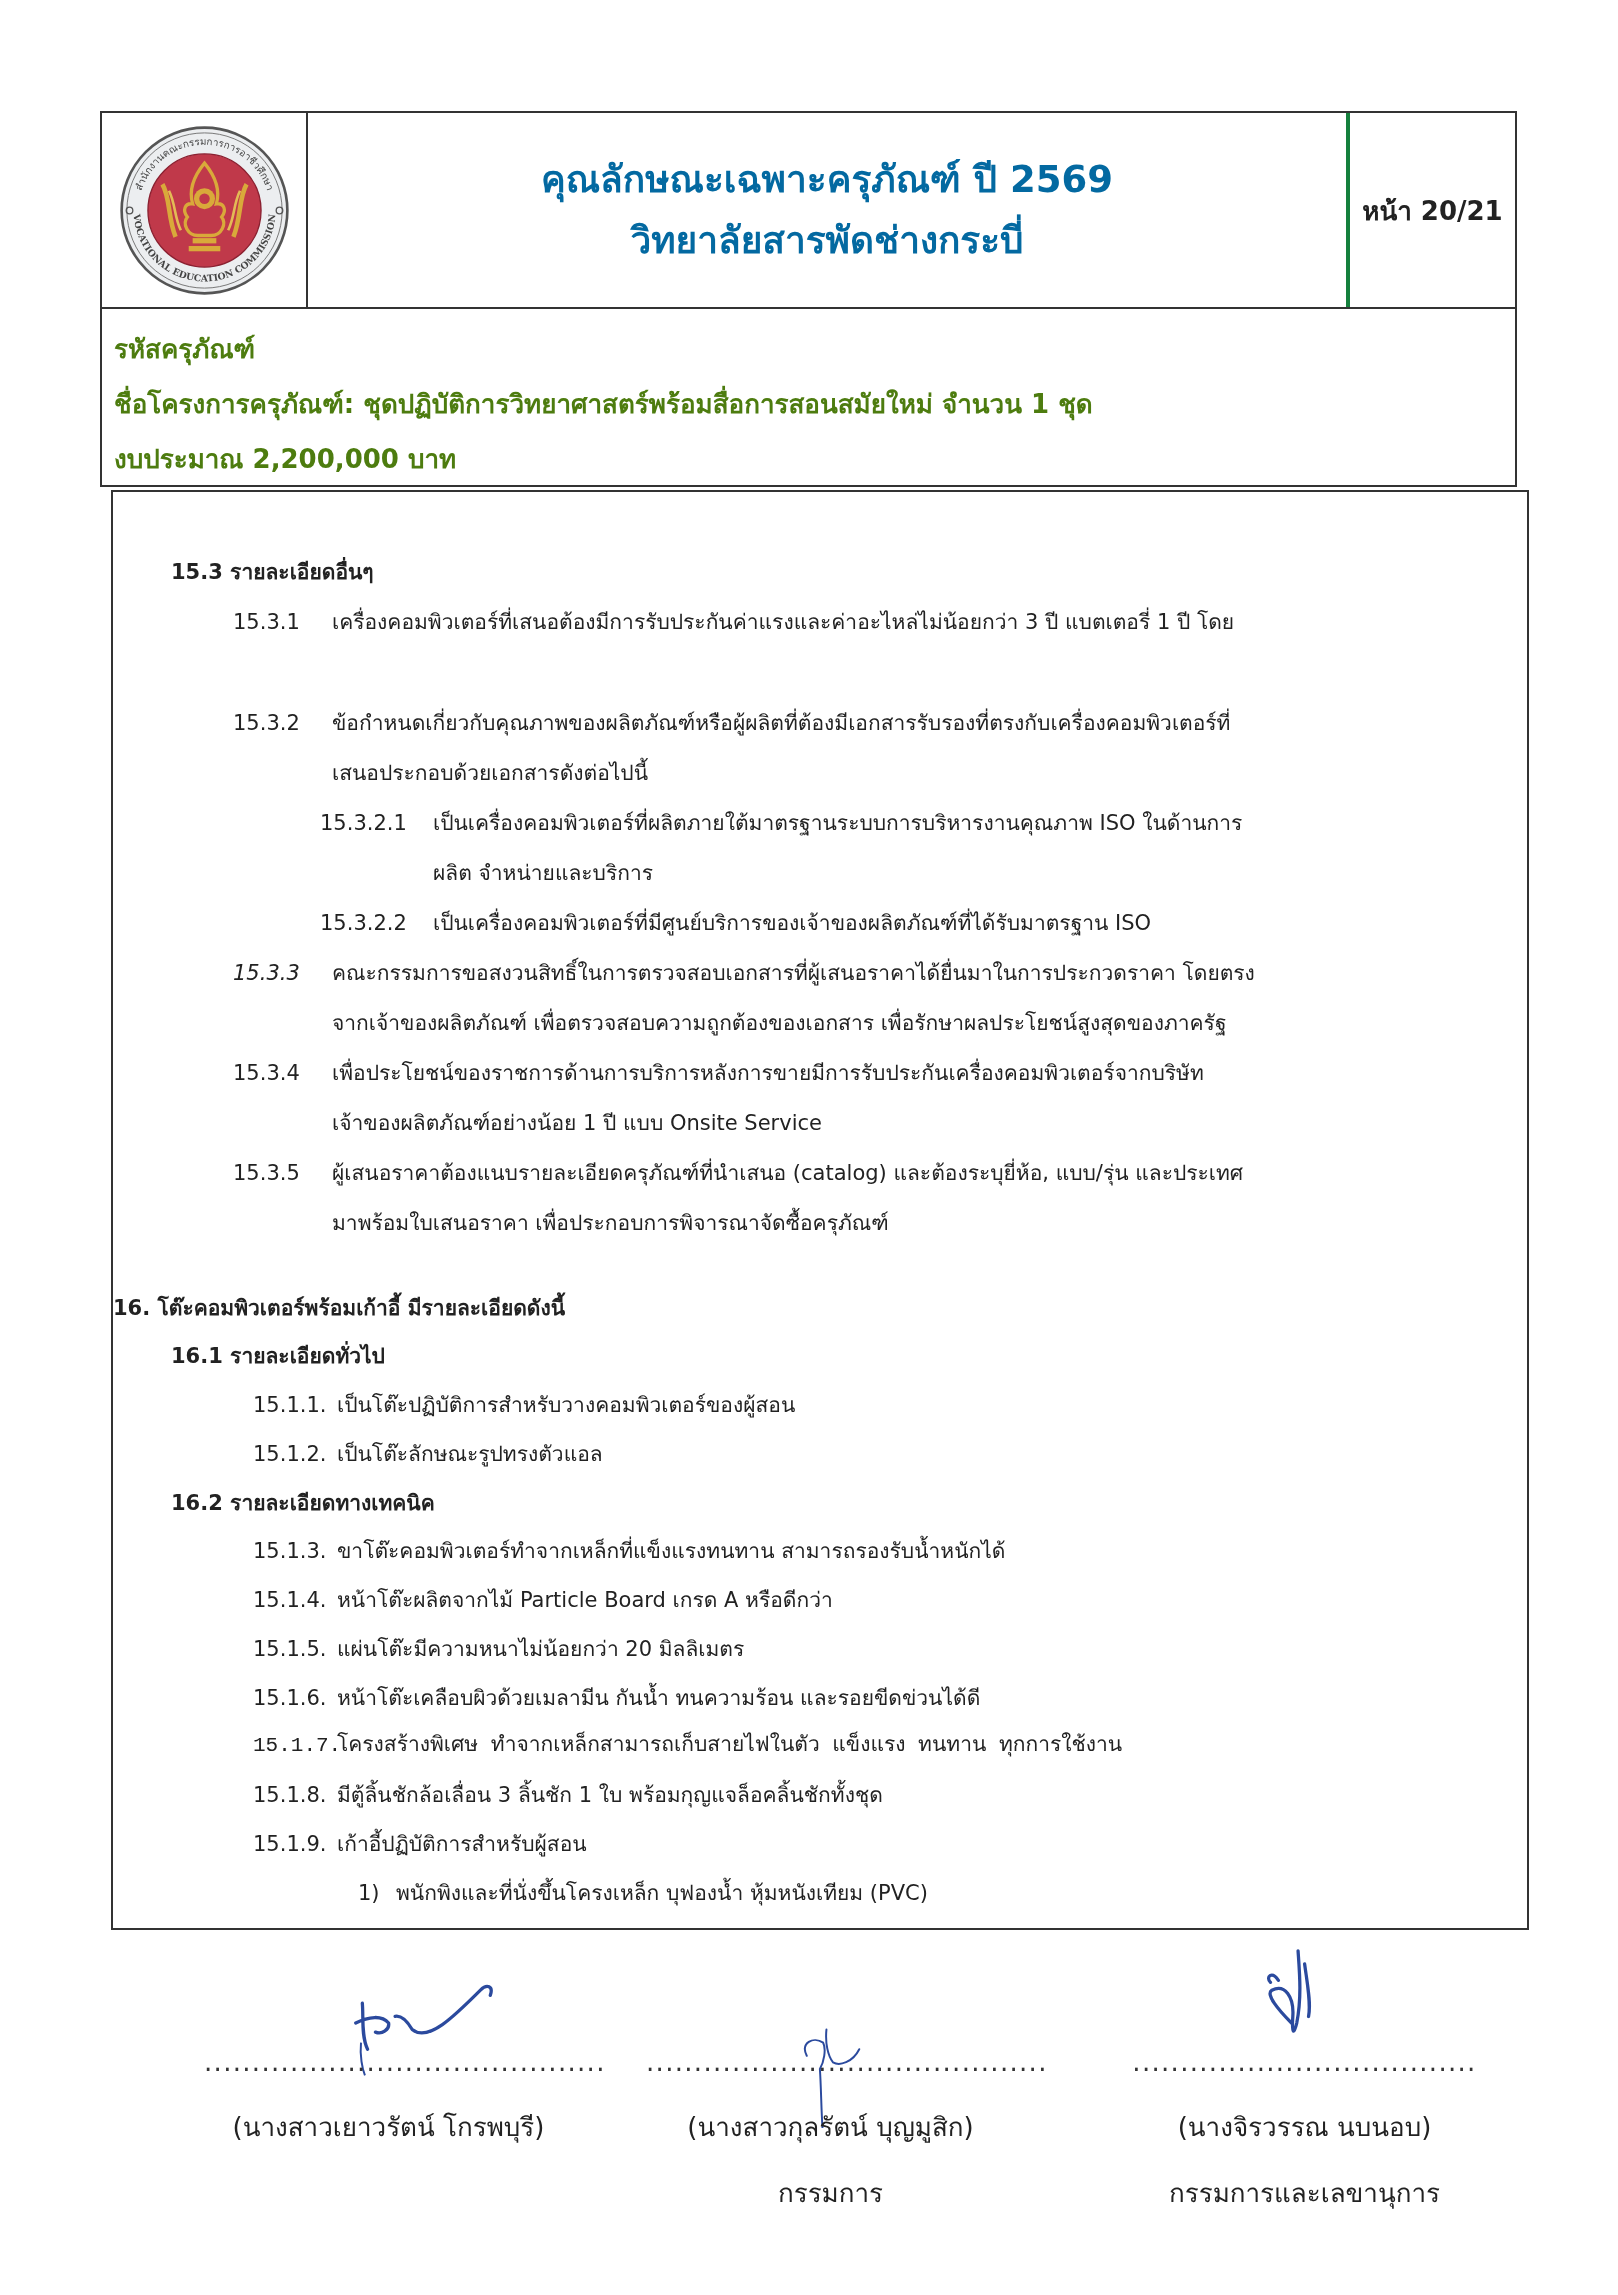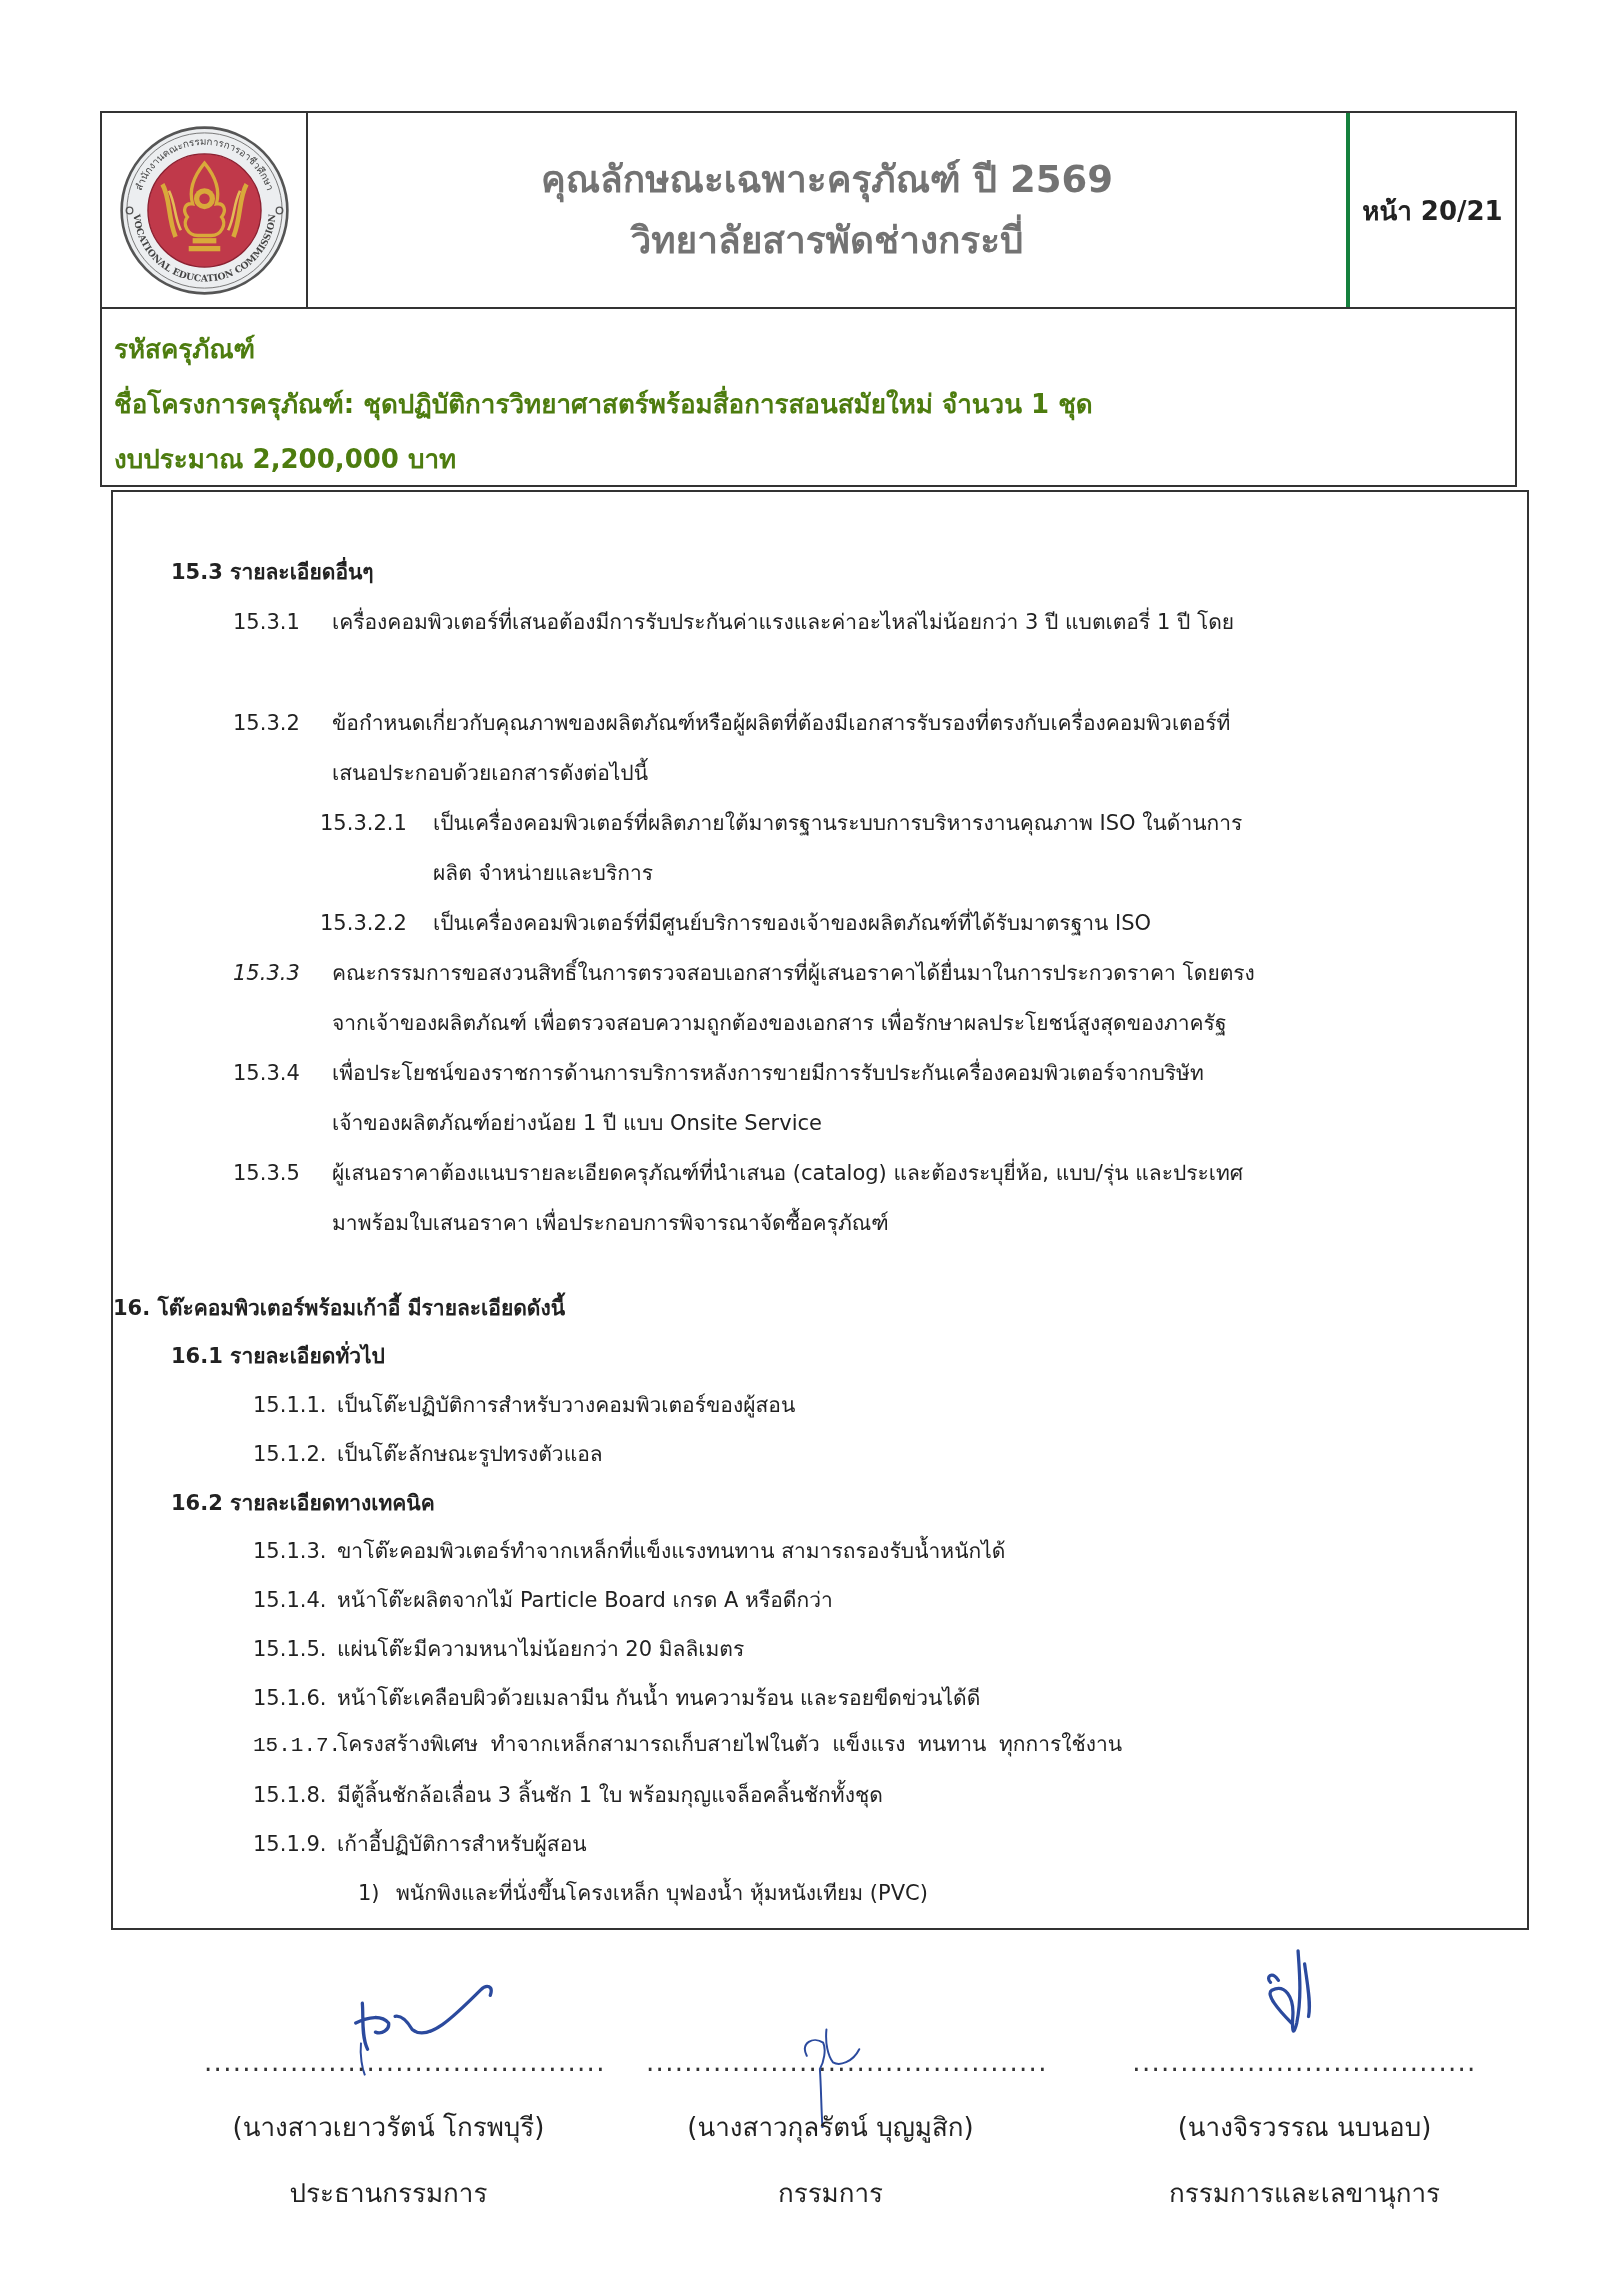--- a/index.html
+++ b/index.html
@@ -47,21 +47,21 @@
     .title-cell {
       position: absolute;
       left: 206px; top: 0;
       width: 1038px; height: 100%;
       display: flex; flex-direction: column; align-items: center; justify-content: center;
     }
     .title-line {
       font-size: 37px;
       font-weight: bold;
       line-height: 61px;
-      color: #737373;
+      color: #0369a1;
       text-align: left;
     }
     .page-cell {
       position: absolute;
       left: 1244px; top: 0;
       width: 169px; height: 100%;
       border-left: 4px solid #15803d;
       box-sizing: border-box;
       display: flex; align-items: center; justify-content: center;
     }
@@ -261,21 +261,20 @@
     <path d="M30 50 C20 30 40 20 55 30 C60 40 56 60 50 70 M60 10 C58 30 62 50 70 60 C80 66 100 60 110 40 M50 70 C52 100 52 130 54 160" stroke="#2b4a9e" stroke-width="3" fill="none" stroke-linecap="round"></path>
   </svg>
 
   <svg class="signature-mark" style="left:1239px; top:1944px;" width="105" height="99" viewBox="0 0 160 150">
     <path d="M90 10 C92 40 96 80 88 120 C84 136 80 140 82 110 C84 80 70 60 50 70 C40 76 60 100 80 120 M100 30 C104 60 110 90 106 110 M60 55 C50 40 40 50 48 58" stroke="#2b4a9e" stroke-width="5" fill="none" stroke-linecap="round"></path>
   </svg>
 
   <div class="sig-block" style="left:204px; top:2049px; width:369px;">
     <div class="sig-dots">..........................................</div>
     <div class="sig-name">(นางสาวเยาวรัตน์ โกรพบุรี)</div>
-    <div class="sig-role">ประธานกรรมการ</div>
   </div>
 
   <div class="sig-block" style="left:646px; top:2049px; width:369px;">
     <div class="sig-dots">..........................................</div>
     <div class="sig-name">(นางสาวกุลรัตน์ บุญมูสิก)</div>
     <div class="sig-role">กรรมการ</div>
   </div>
 
   <div class="sig-block" style="left:1120px; top:2049px; width:369px;">
     <div class="sig-dots">....................................</div>

